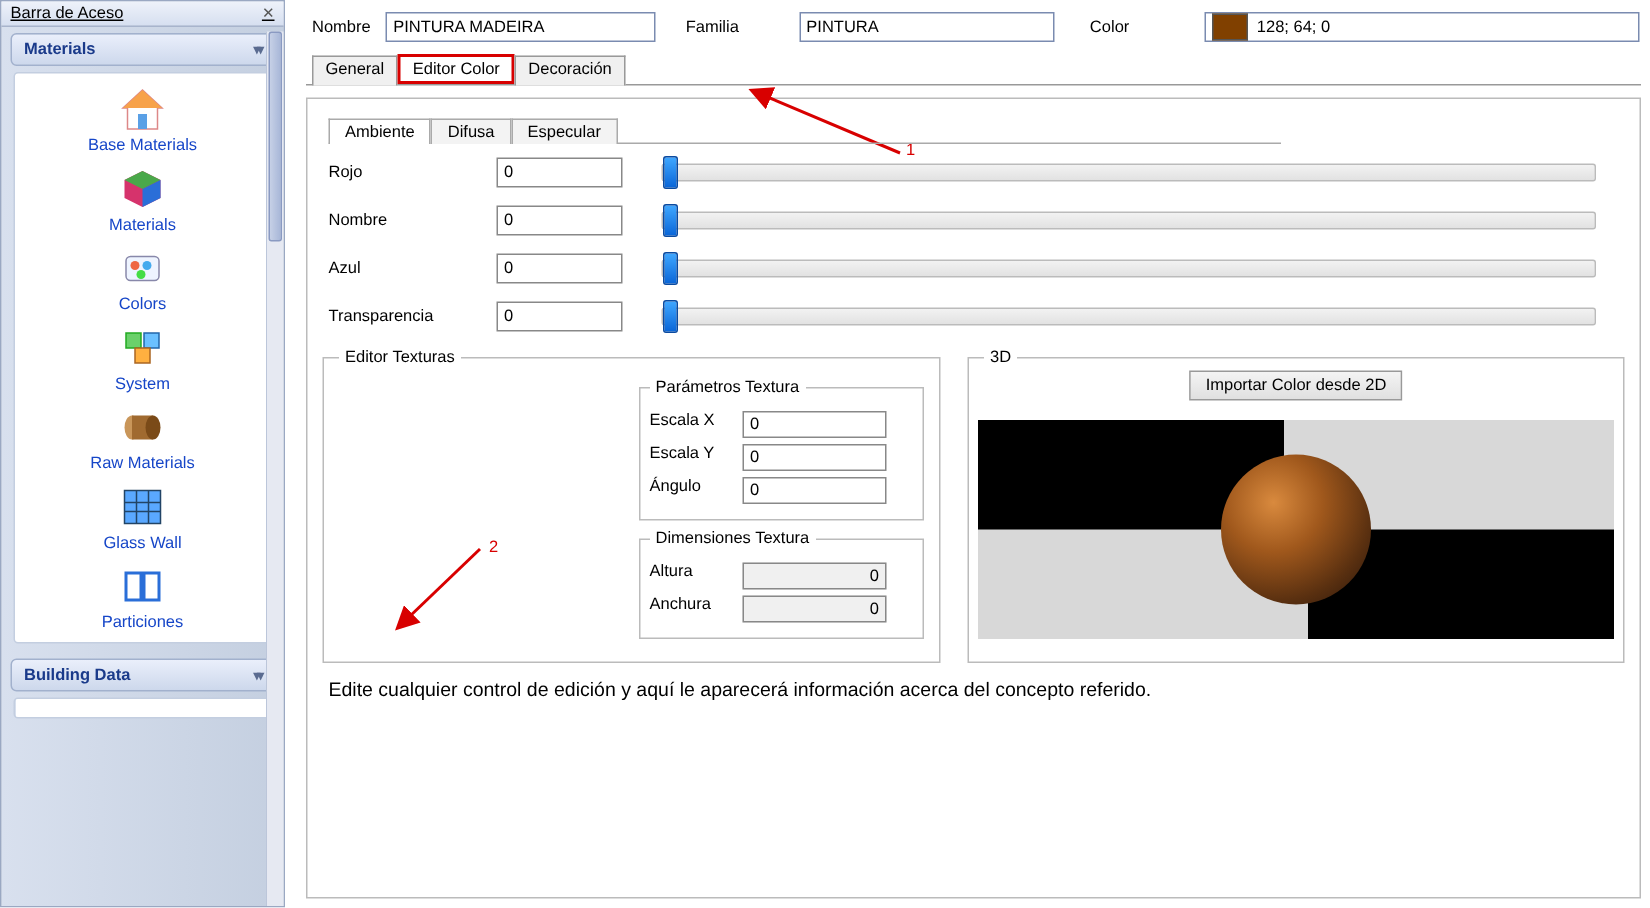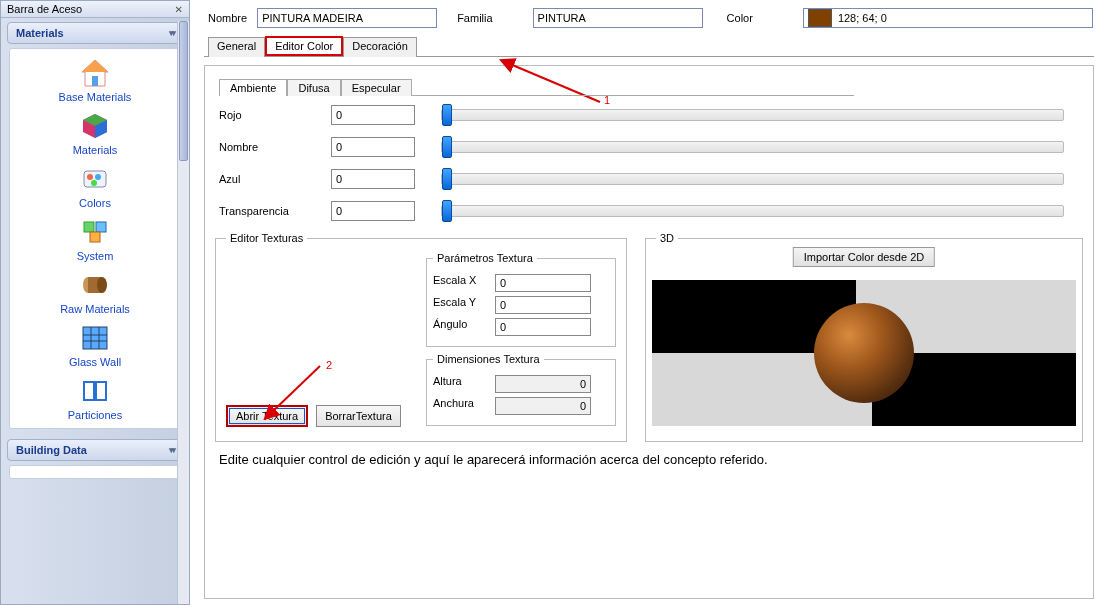--- a/index.html
+++ b/index.html
@@ -20,20 +20,21 @@
       flex-direction: column;
       position: relative;
     }
     .sidebar-title {
       background: linear-gradient(to bottom, #eef2fa, #d6dff0);
       padding: 2px 6px;
       font-size: 11px;
       border-bottom: 1px solid #a8b4cc;
       display: flex;
       align-items: flex-end;
+      text-decoration: underline;
     }
     .sidebar-title .close-icon {
       margin-left: auto;
       cursor: pointer;
       font-size: 10px;
       color: #555;
     }
     .accordion-header {
       background: linear-gradient(to bottom, #eaeffb, #cdd8ec);
       border: 1px solid #a2b1cd;
@@ -353,24 +354,20 @@
 
             <svg class="annot-arrow" style="left:40px;top:116px" width="80" height="66">
               <defs>
                   <marker id="ah2" markerWidth="8" markerHeight="8" refX="2" refY="4" orient="auto">
                     <path d="M0,0 L0,8 L8,4 z" fill="#d80000"></path>
                   </marker>
                 </defs>
               <line x1="64" y1="6" x2="16" y2="52" stroke="#d80000" stroke-width="2" marker-end="url(#ah2)"></line>
             </svg>
             <span style="position:absolute;left:110px;top:115px;color:#d80000;font-size:11px">2</span>
-            <div class="tex-btns">
-              <button class="btn highlighted"><span>Abrir Textura</span></button>
-              <button class="btn"><span>BorrarTextura</span></button>
-            </div>
           </div>
           <div class="tex-right">
             <fieldset class="inner-group">
               <legend>Parámetros Textura</legend>
               <div class="row">
                   <span class="l">Escala X</span>
                   <input class="v" value="0" style="">
                 </div>
               <div class="row">
                   <span class="l">Escala Y</span>

